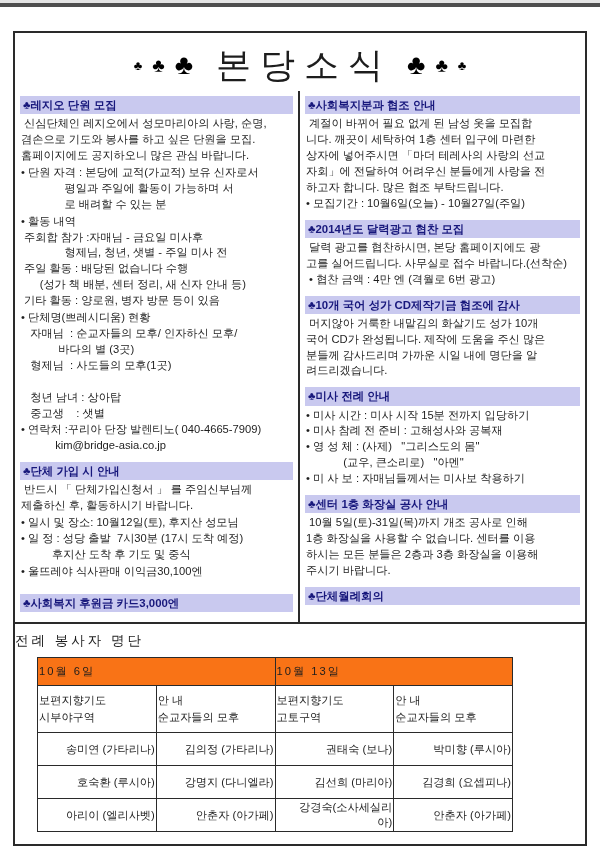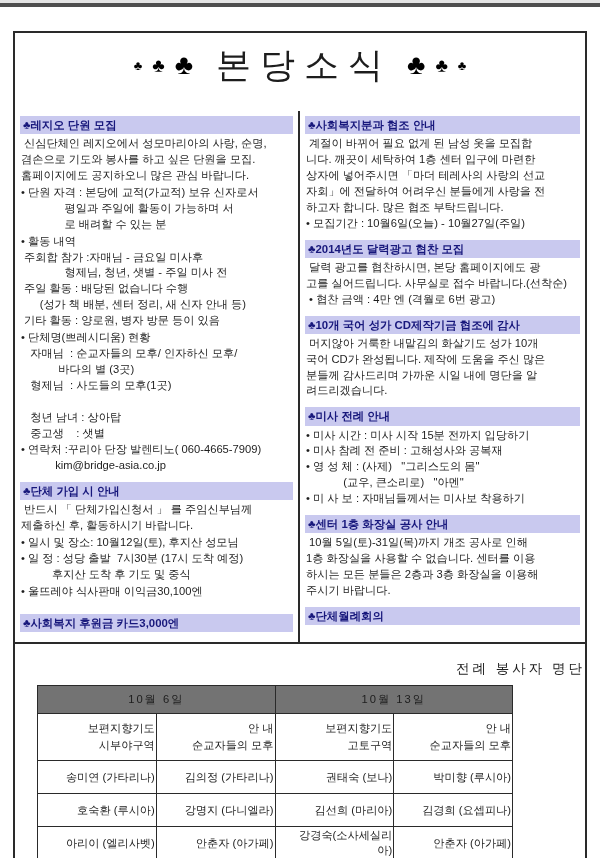--- a/index.html
+++ b/index.html
@@ -27,21 +27,21 @@
   .masthead .title{
     font-family:"Liberation Serif",serif;
     font-size:35px;letter-spacing:9px;
     margin:0 10px 0 18px;white-space:nowrap;
   }
   
   .columns{display:flex;border-bottom:2px solid #2a2a2a;}
   .col{
     width:50%;box-sizing:border-box;
     padding:3px 5px 10px 5px;
-    font-size:11.2px;line-height:1.42;margin-top:20px;
+    font-size:11.2px;line-height:1.42;
   }
   .col-left{border-right:2px solid #2a2a2a;}
   .sec-h{
     background:#c9c9ef;color:#18187c;
     font-weight:bold;font-size:11.4px;
     padding:1px 3px;margin:8px 0 2px 0;
   }
   .sec-h.first{margin-top:2px;}
   .sec-b{white-space:pre-wrap;margin:1px 0 0 1px;}
   .amount-row{
@@ -50,33 +50,33 @@
   }
   .welfare-row{
     background:#c9c9ef;color:#18187c;font-weight:bold;
     display:flex;
     font-size:11.4px;padding:1px 42px 1px 3px;
     margin-top:14px;
   }
   
   .table-area{padding:5px 0 12px 0;}
   .table-title{
-    text-align:right;font-size:13.5px;letter-spacing:3px;
-    margin:11px 0 7px 0;
+    text-align:left;font-size:13.5px;letter-spacing:3px;
+    margin:3px 0 7px 0;
   }
   table.roster{
     border-collapse:collapse;table-layout:fixed;
     margin-left:22px;width:476px;
   }
   table.roster th,table.roster td{
     border:1.6px solid #2a2a2a;font-size:11.2px;
     font-weight:normal;color:#1d1d1d;
   }
-  th.date-th{background:#737373;height:25px;text-align:center;letter-spacing:2px;}
-  th.sub-th{height:44px;text-align:right;white-space:pre-line;line-height:1.5;}
+  th.date-th{background:#f97316;height:25px;text-align:left;letter-spacing:2px;}
+  th.sub-th{height:44px;text-align:left;white-space:pre-line;line-height:1.5;}
   table.roster td{height:30px;padding-left:9px;text-align:right;}
 </style>
 </head>
 <body>
 
 <div class="top-strip"></div>
 <div class="top-strip-dark"></div>
 
 <div class="sheet">
 
@@ -106,21 +106,21 @@
  주일 활동 : 배당된 없습니다 수행
       (성가 책 배분, 센터 정리, 새 신자 안내 등)
  기타 활동 : 양로원, 병자 방문 등이 있음</div>
       <div class="sec-b">• 단체명(쁘레시디움) 현황
    자매님  : 순교자들의 모후/ 인자하신 모후/
             바다의 별 (3곳)
    형제님  : 사도들의 모후(1곳)
 
    청년 남녀 : 상아탑
    중고생    : 샛별</div>
-      <div class="sec-b">• 연락처 :꾸리아 단장 발렌티노( 060-4665-7909)
+      <div class="sec-b">• 연락처 :꾸리아 단장 발렌티노( 040-4665-7909)
            kim@bridge-asia.co.jp</div>
 
       <div class="sec-h">♣단체 가입 시 안내</div>
       <div class="sec-b"> 반드시 「 단체가입신청서 」 를 주임신부님께
 제출하신 후, 활동하시기 바랍니다.</div>
 
       <div class="sec-b">• 일시 및 장소: 10월12일(토), 후지산 성모님
 • 일 정 : 성당 출발  7시30분 (17시 도착 예정)
           후지산 도착 후 기도 및 중식</div>
 

